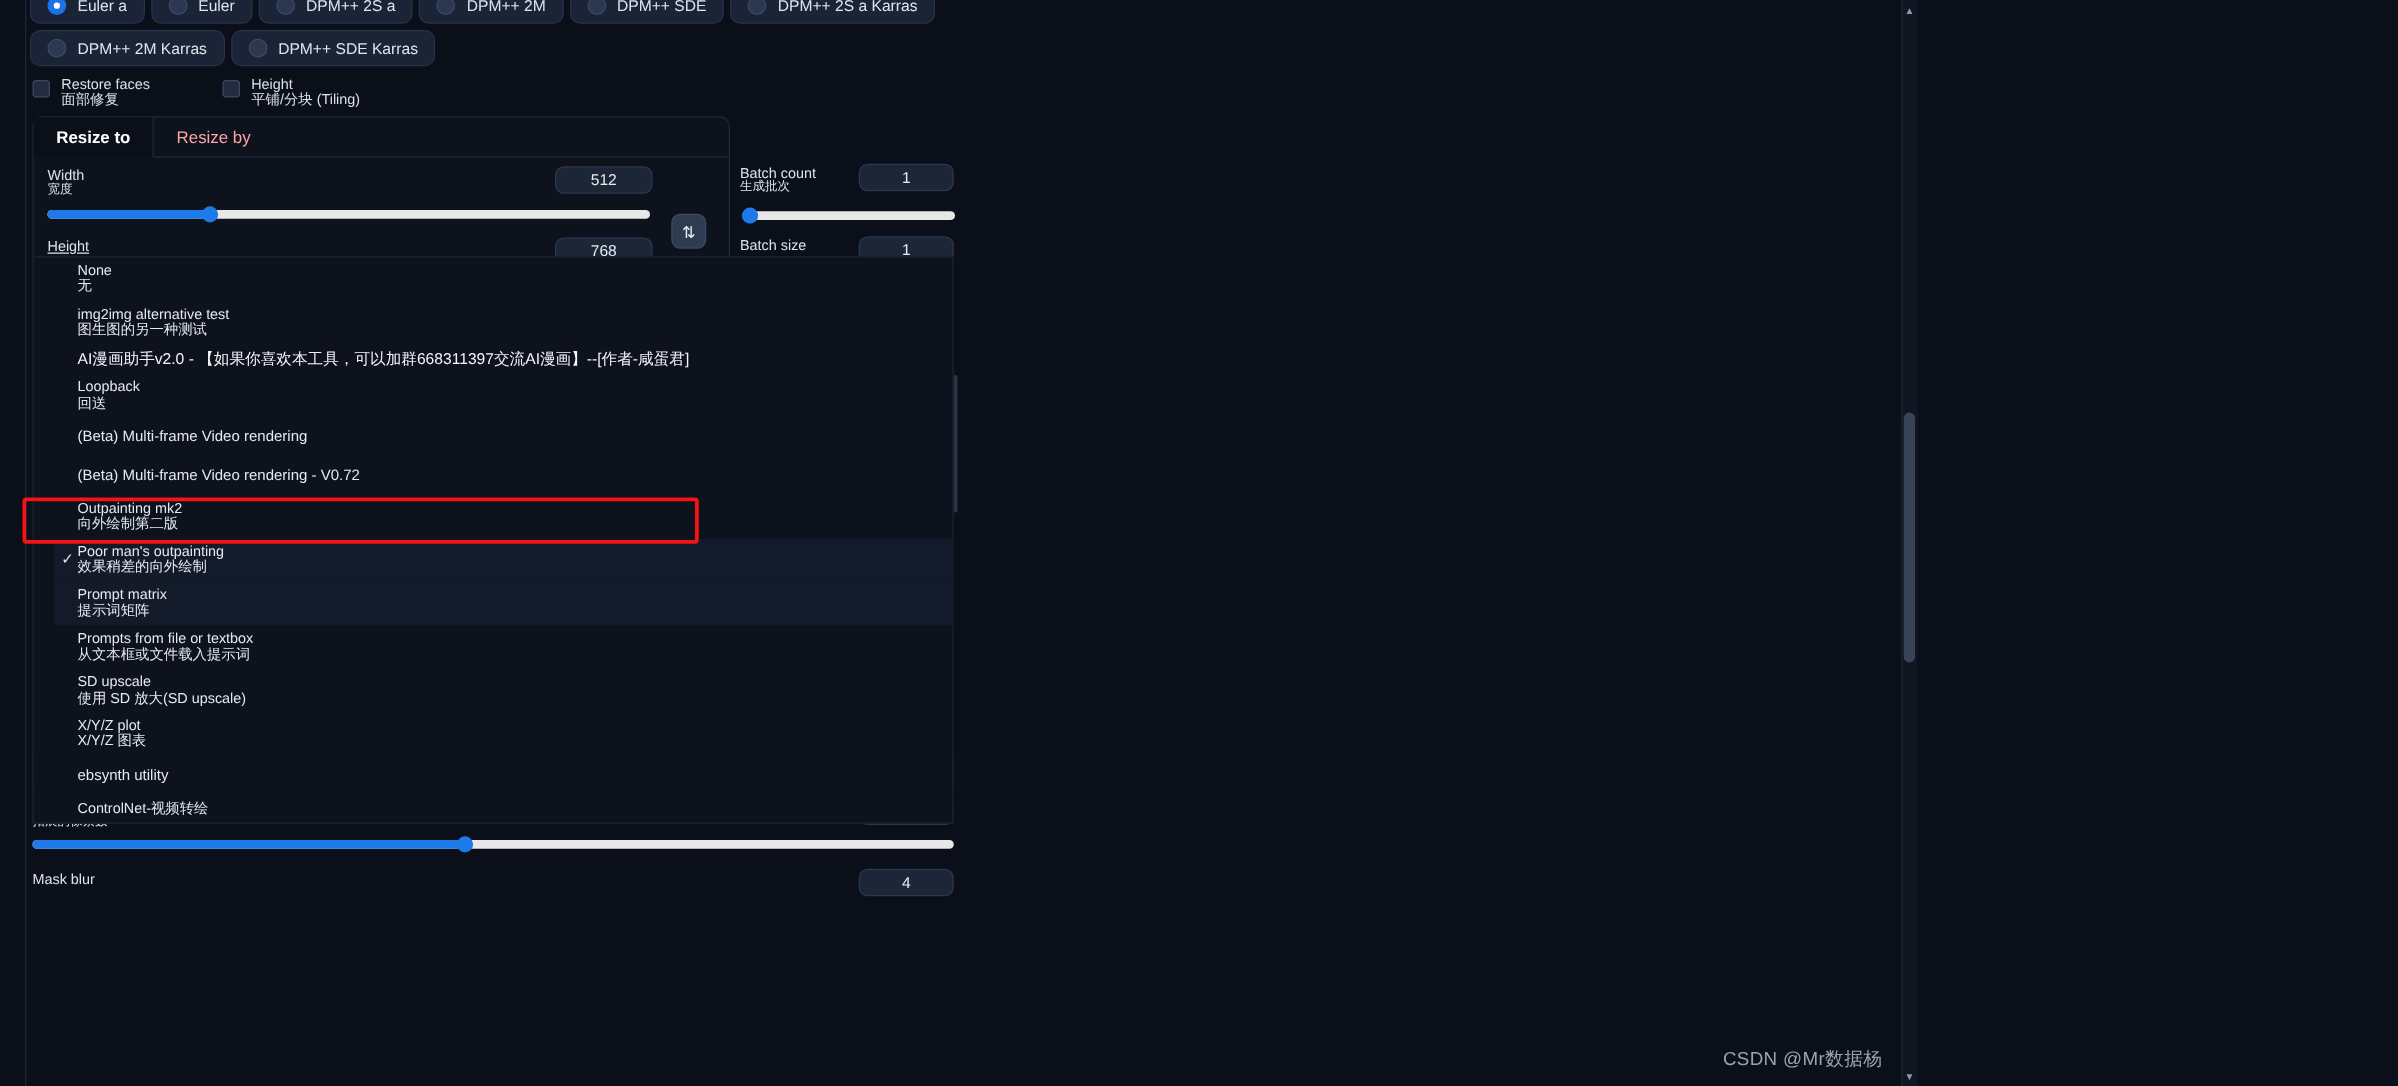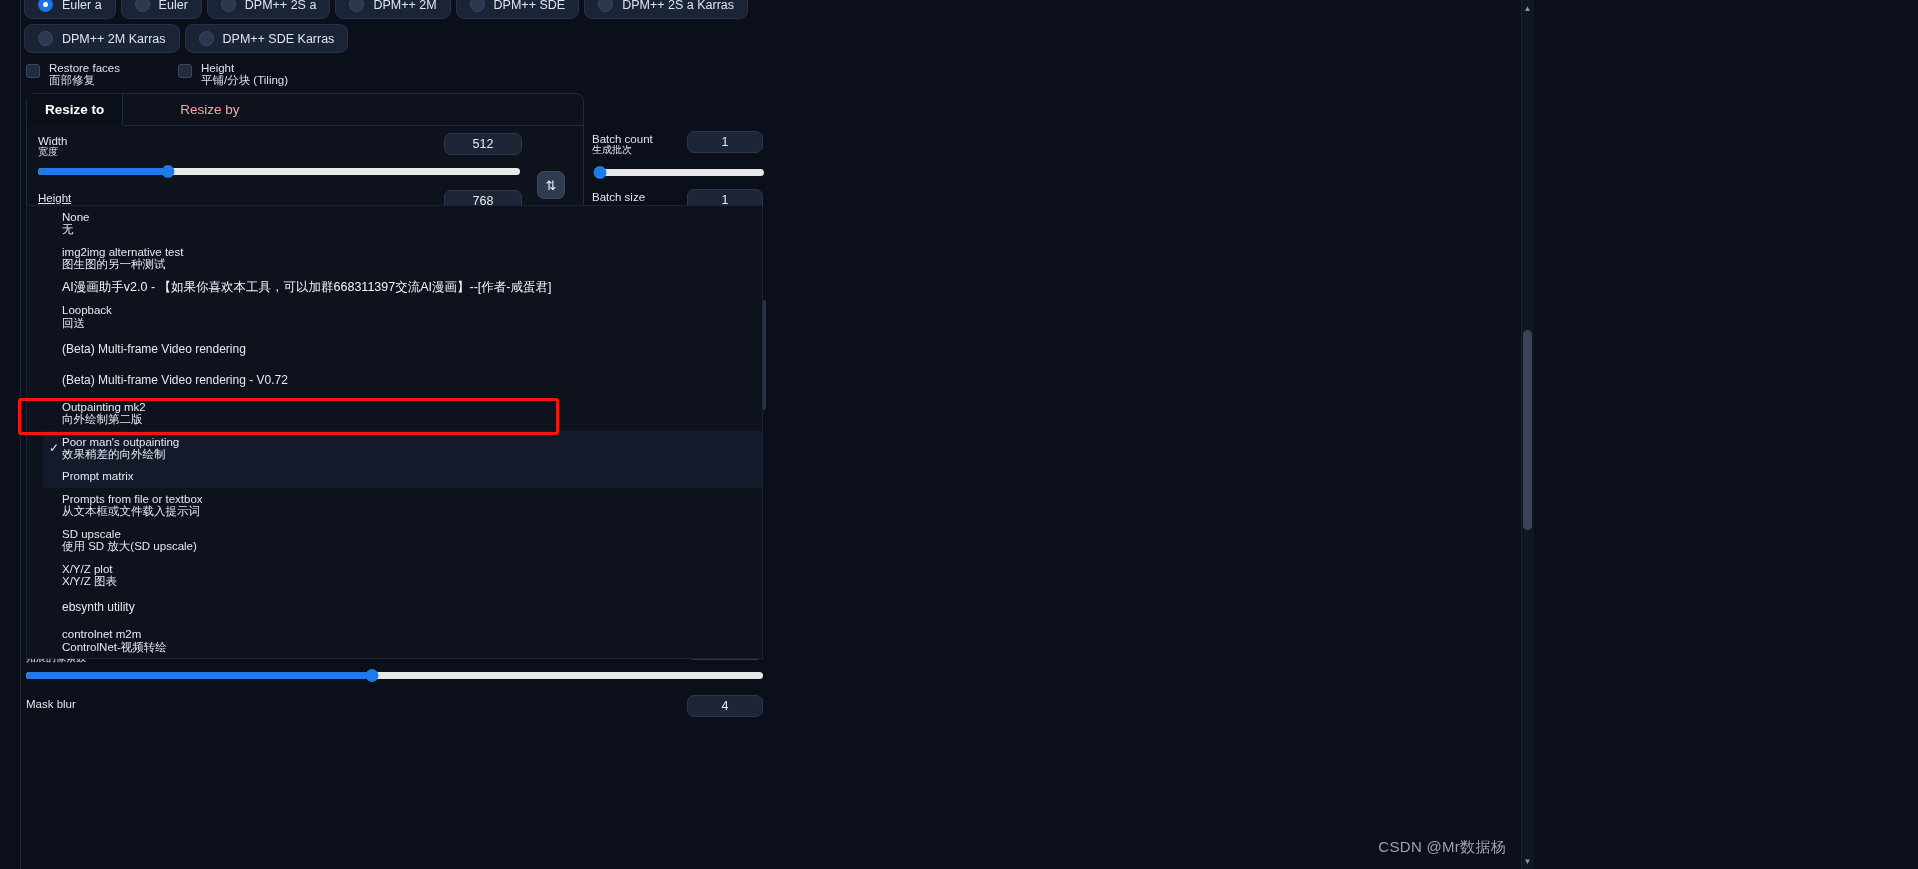--- a/index.html
+++ b/index.html
@@ -81,21 +81,21 @@
 
   
   .resize-box {
     position: absolute;
     left: 26px; top: 93px;
     width: 558px; height: 125px;
     border: 1px solid #1f2a3d;
     border-radius: 8px;
     background: #0d121d;
   }
-  .tabs { display: flex; height: 32px; border-bottom: 1px solid #1f2a3d; gap: 39px; }
+  .tabs { display: flex; height: 32px; border-bottom: 1px solid #1f2a3d; }
   .tab {
     padding: 0 18px;
     display: flex; align-items: center;
     font-size: 13.5px;
     color: #fca5a5;
     cursor: pointer;
     border-right: 1px solid transparent;
   }
   .tab.active {
     color: #ffffff;
@@ -384,38 +384,38 @@
         <span class="en">Outpainting mk2</span>
         <span class="zh">向外绘制第二版</span>
       </div>
       <div class="dd-item hl">
         <span class="tick">✓</span>
         <span class="en">Poor man's outpainting</span>
         <span class="zh">效果稍差的向外绘制</span>
       </div>
       <div class="dd-item hl">
         <span class="en">Prompt matrix</span>
+        <span class="zh">提示词矩阵</span>
       </div>
       <div class="dd-item">
         <span class="en">Prompts from file or textbox</span>
         <span class="zh">从文本框或文件载入提示词</span>
       </div>
       <div class="dd-item">
         <span class="en">SD upscale</span>
         <span class="zh">使用 SD 放大(SD upscale)</span>
       </div>
       <div class="dd-item">
         <span class="en">X/Y/Z plot</span>
         <span class="zh">X/Y/Z 图表</span>
       </div>
       <div class="dd-item single" style="padding-top:9px; padding-bottom:9px;">
         <span class="en">ebsynth utility</span>
       </div>
       <div class="dd-item">
-        <span class="en">controlnet m2m</span>
         <span class="zh">ControlNet-视频转绘</span>
       </div>
     </div>
 
     <div class="inner-scroll"></div>
 
     <div class="red-box"></div>
 
     <div class="script-select">
       <span class="caret">▼</span>

